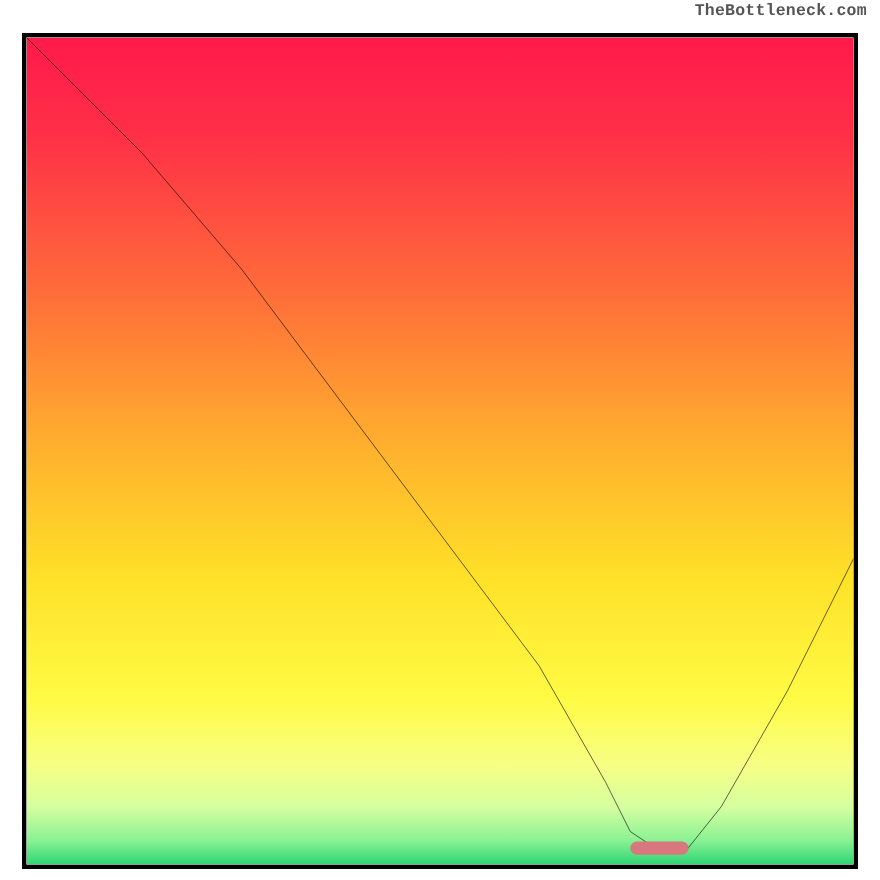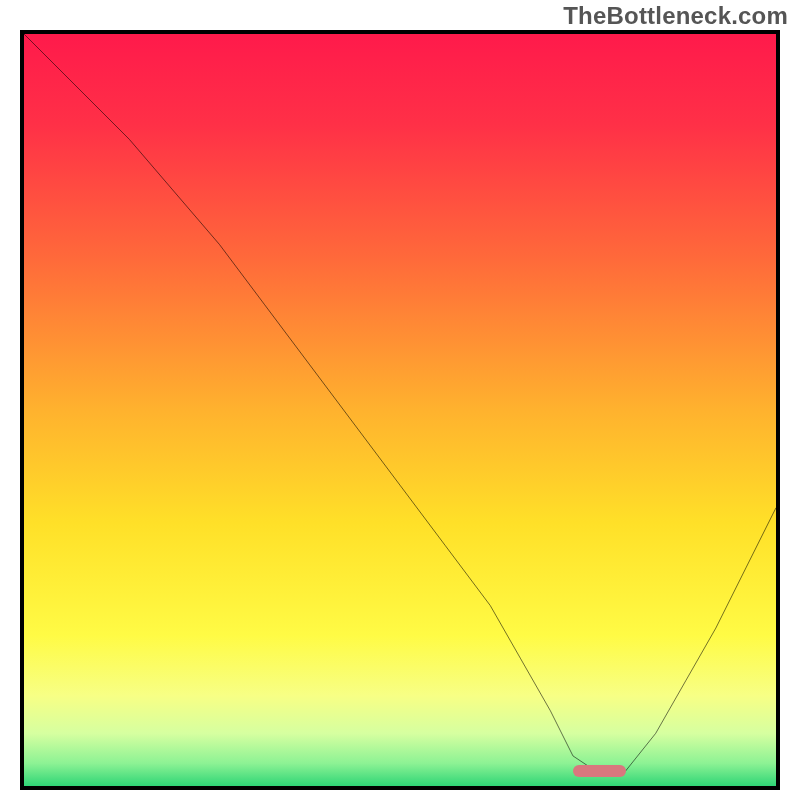--- a/index.html
+++ b/index.html
@@ -13,24 +13,25 @@
   }
   .stage {
     position: relative;
     width: 800px;
     height: 800px;
   }
   .watermark {
     position: absolute;
     top: 2px;
     right: 12px;
-    font-size: 24px;
+    font-size: 15px;
     font-weight: bold;
     color: #555;
     letter-spacing: 0.2px;
+    font-family: Liberation Mono, monospace;
   }
   .plot-frame {
     position: absolute;
     left: 20px;
     top: 30px;
     width: 760px;
     height: 760px;
     box-sizing: border-box;
     border: 4px solid #000;
     overflow: hidden;

